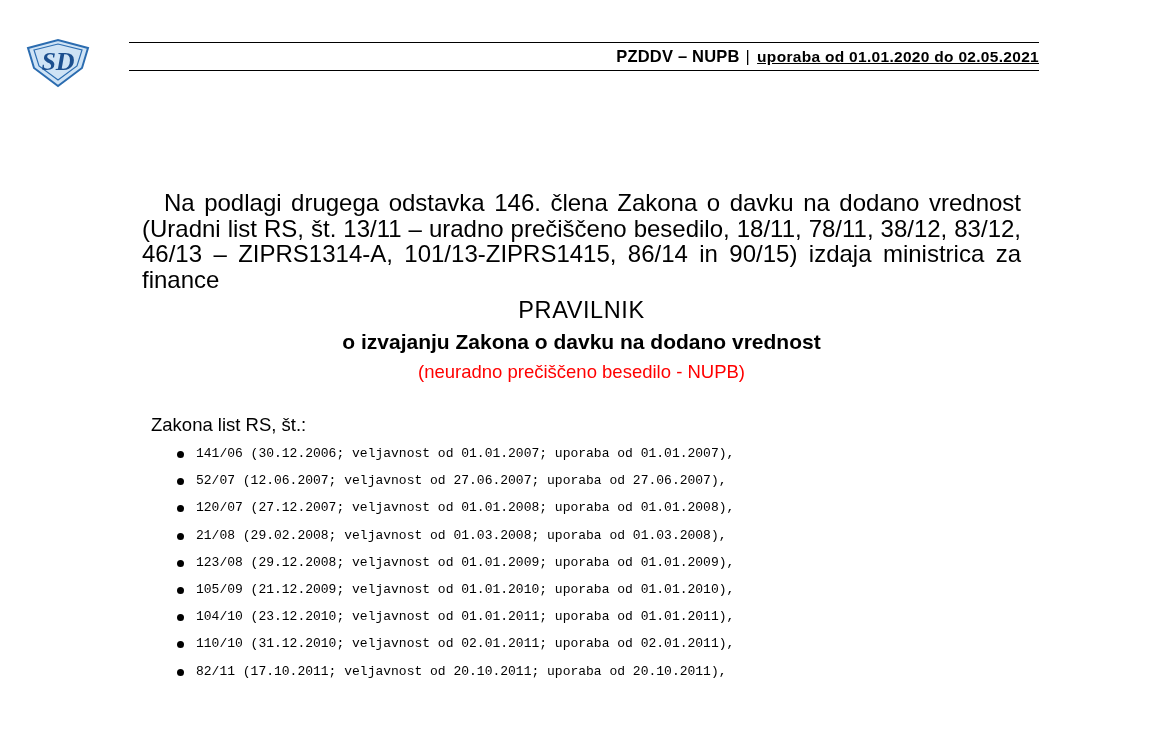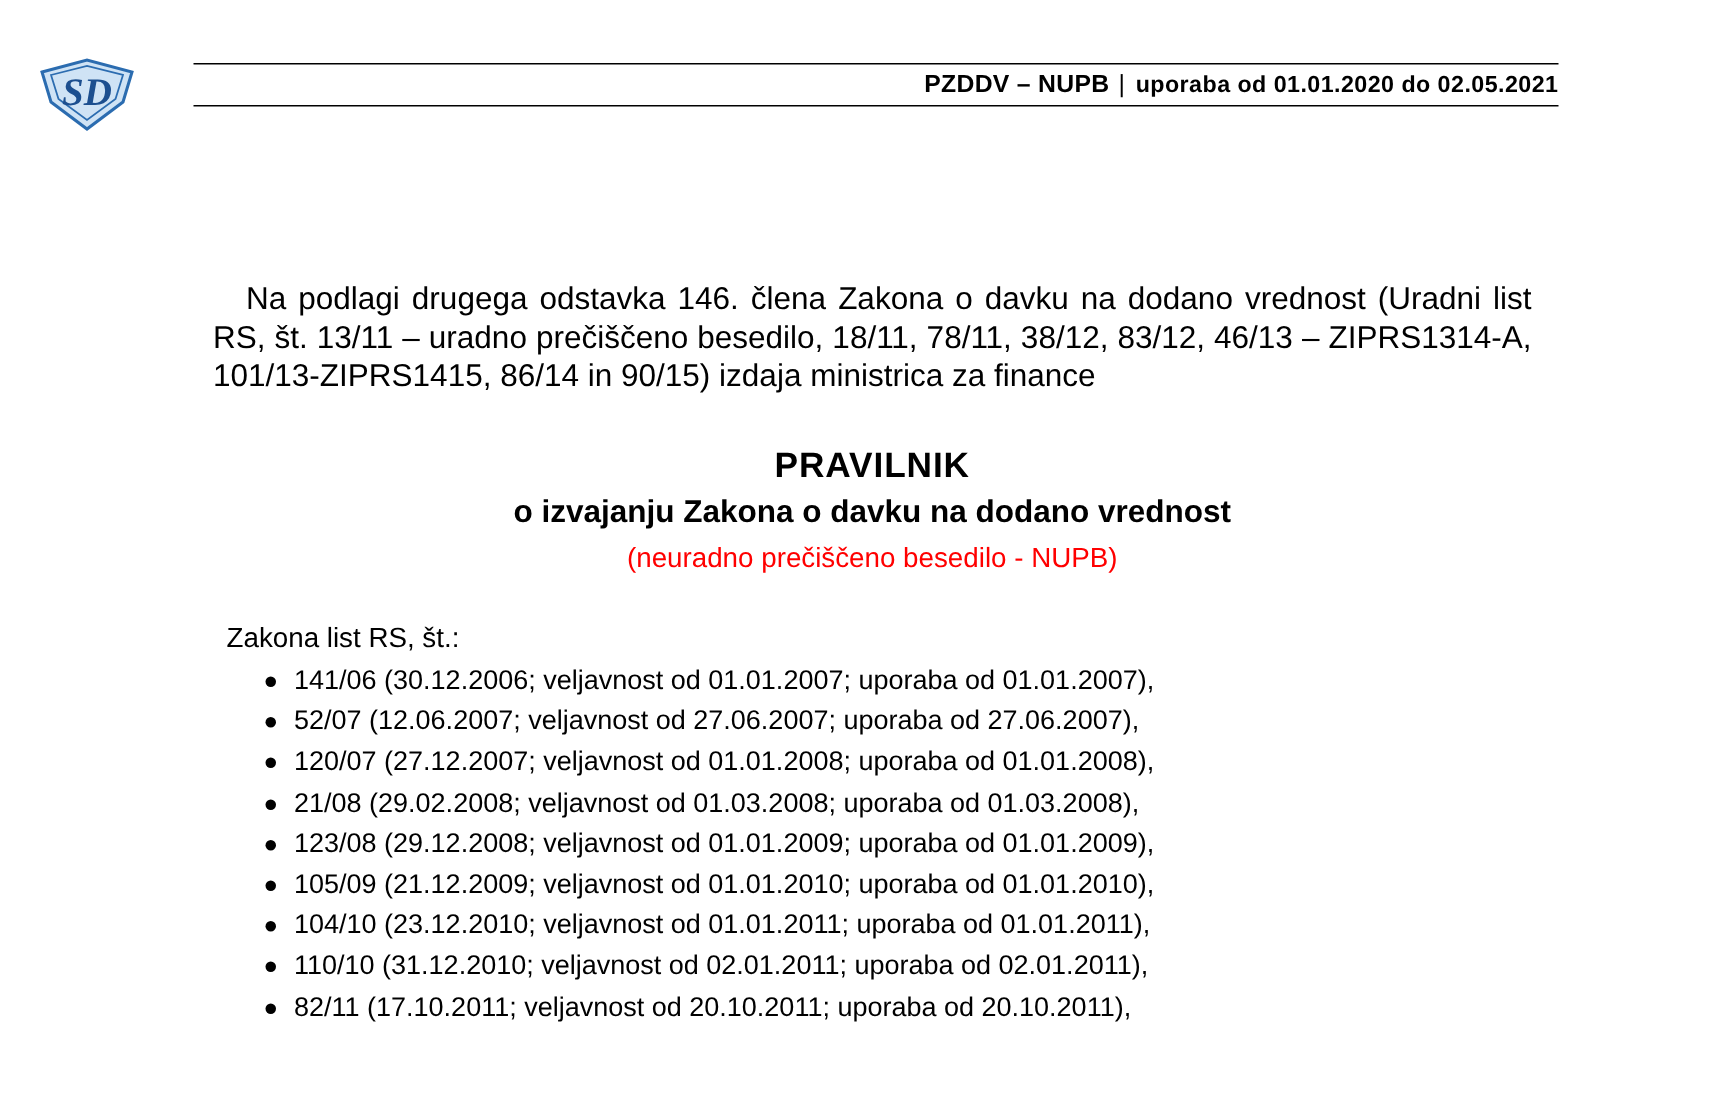--- a/index.html
+++ b/index.html
@@ -49,56 +49,57 @@
   }
   .header-text .hdr-sep {
     display: inline-block;
     padding: 0 7px 0 6px;
     font-weight: normal;
     color: #000;
   }
   .header-text .hdr-right {
     font-size: 15.5px;
     letter-spacing: 0.3px;
+    text-decoration: underline;
   }
   .header-line-bottom {
     border-top: 1.6px solid #000;
     width: 100%;
   }
 
   
   .doc-body {
     position: absolute;
     left: 0;
     top: 92px;
     right: 0;
     bottom: 0;
   }
 
   .intro-paragraph {
     position: absolute;
     left: 142px;
     top: 74px;
     width: 879px;
-    font-size: 21px;
+    font-size: 24px;
     line-height: 25.5px;
     text-align: justify;
     text-indent: 22px;
   }
 
   .title-block {
     position: absolute;
     left: 142px;
     top: 203px;
     width: 879px;
     text-align: center;
   }
   .title-main {
     font-size: 23.5px;
-    font-weight: bold;
+    font-weight: normal;
     letter-spacing: 0.6px;
     line-height: 30px;
   }
   .title-sub {
     font-size: 21px;
     font-weight: bold;
     line-height: 30px;
     margin-top: 2px;
     text-align: center;
   }
@@ -123,23 +124,24 @@
     left: 151px;
     top: 348px;
     width: 880px;
     margin: 0;
     padding: 0;
     list-style: none;
   }
   .gazette-list li {
     position: relative;
     padding-left: 45px;
-    font-size: 18px;
+    font-size: 13px;
     line-height: 27.2px;
     white-space: nowrap;
+    font-family: Liberation Mono, monospace;
   }
   .gazette-list li::before {
     content: "";
     position: absolute;
     left: 26px;
     top: 11px;
     width: 7px;
     height: 7px;
     background: #000;
     border-radius: 50%;

